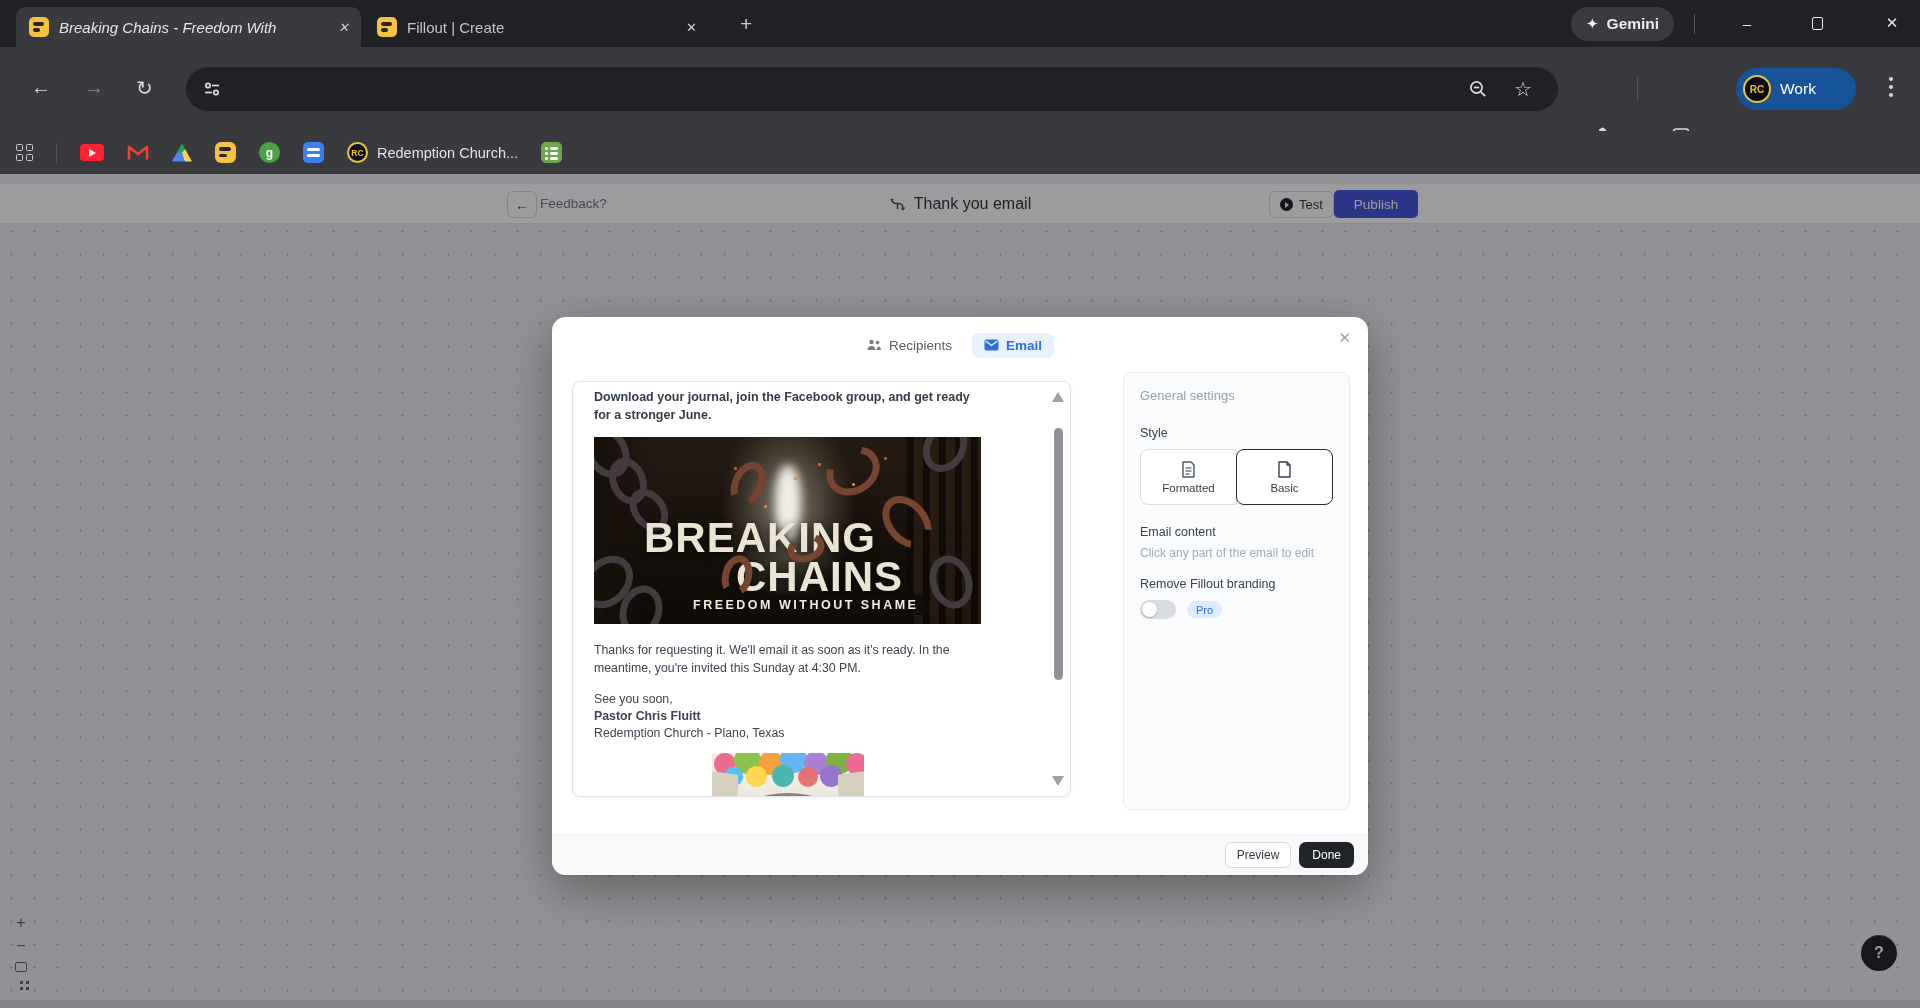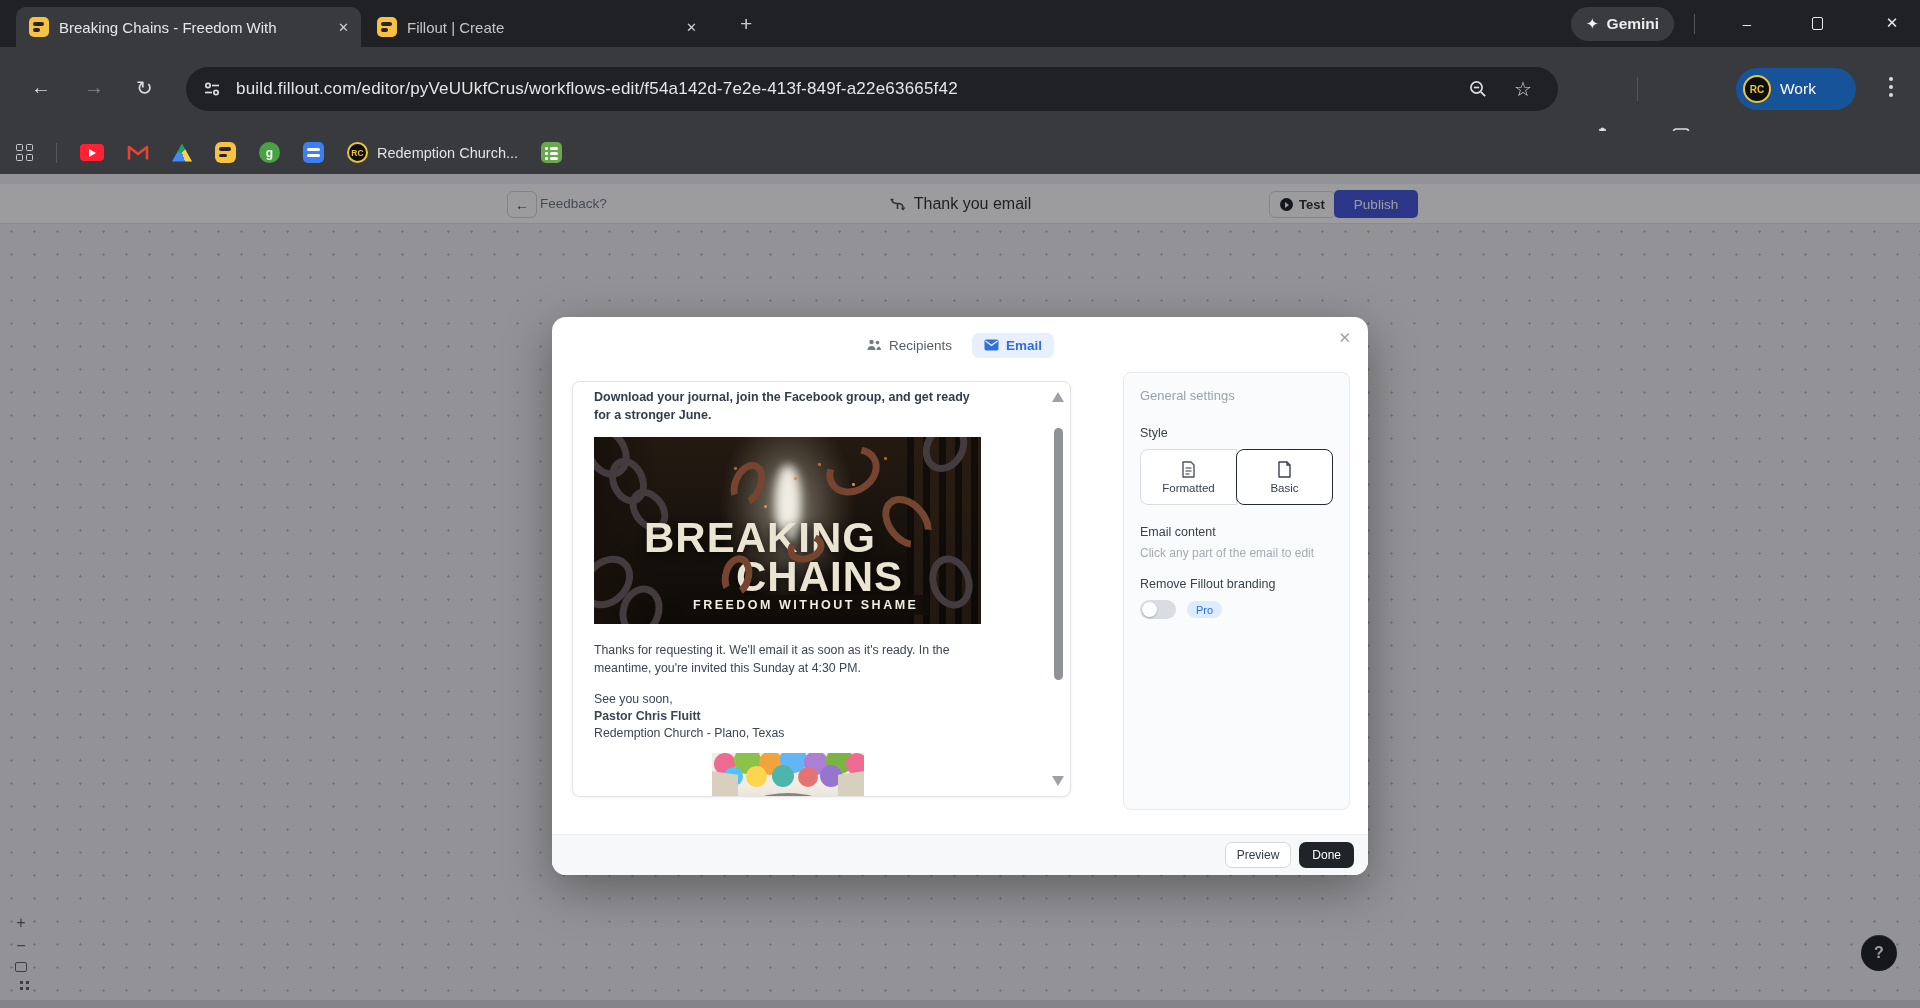--- a/index.html
+++ b/index.html
@@ -4,21 +4,21 @@
 <style>
   *{margin:0;padding:0;box-sizing:border-box;}
   html,body{width:1920px;height:1008px;overflow:hidden;background:#202124;
     font-family:"Liberation Sans",sans-serif;-webkit-font-smoothing:antialiased;}
   .abs{position:absolute;}
   #stage{position:relative;width:1920px;height:1008px;background:#202124;overflow:hidden;}
 
   
   #tabstrip{position:absolute;left:0;top:0;width:1920px;height:47px;background:#202124;}
   .tab{position:absolute;top:7px;height:40px;width:345px;display:flex;align-items:center;}
-  .tab.active{background:#383a3e;border-radius:10px 10px 0 0;}
+  .tab.active{background:#383a3e;border-radius:10px 10px 0 0;font-style:italic;}
   .favicon{width:20px;height:20px;border-radius:5px;background:#f6c244;position:relative;flex:0 0 20px;margin-left:13px;}
   .favicon::before{content:"";position:absolute;left:4px;top:5px;width:11px;height:3.6px;border-radius:2px;background:#2a2320;}
   .favicon::after{content:"";position:absolute;left:4px;top:11px;width:7px;height:3.6px;border-radius:2px;background:#2a2320;}
   .tab-title{margin-left:10px;font-size:15px;color:#e6e7e9;white-space:nowrap;overflow:hidden;flex:1;}
   .tab:not(.active) .tab-title{color:#c3c6c9;}
   .tab-close{flex:0 0 auto;margin:0 12px 0 6px;font-size:13px;color:#cfd1d4;cursor:default;}
   #newtab{position:absolute;left:740px;top:14px;font-size:21px;line-height:20px;color:#c8cacd;}
   #gemini-pill{position:absolute;left:1571px;top:7px;height:34px;padding:0 15px;border-radius:17px;
     background:#3a3b3f;display:flex;align-items:center;gap:8px;}
   #gemini-pill .spark{color:#f1f2f4;font-size:15px;}
@@ -75,21 +75,21 @@
   
   #page{position:absolute;left:0;top:174px;width:1920px;height:834px;background:#f1f1f3;
     background-image:radial-gradient(circle,rgba(110,110,118,.35) 1.1px,transparent 1.3px);background-size:23px 23px;}
   #pageheader{position:absolute;left:0;top:10px;width:1920px;height:40px;background:#fff;border-bottom:1px solid #e3e4e6;}
   #hdr-back{position:absolute;left:507px;top:7px;width:30px;height:27px;border:1px solid #d2d5d9;border-radius:6px;background:#fff;
     display:flex;align-items:center;justify-content:center;color:#3c4043;font-size:14px;}
   #hdr-feedback{position:absolute;left:540px;top:12px;font-size:13.5px;color:#6f7680;}
   #hdr-center{position:absolute;left:0;right:0;top:0;height:40px;display:flex;align-items:center;justify-content:center;gap:8px;}
   #hdr-title{font-size:16px;color:#303338;}
   #btn-test{position:absolute;left:1269px;top:7px;height:27px;padding:0 10px;border:1px solid #d6d9dc;border-radius:6px;background:#fff;
-    display:flex;align-items:center;gap:6px;font-size:13px;font-weight:bold;color:#2e3338;}
+    display:flex;align-items:center;gap:6px;font-size:13px;font-weight:normal;color:#2e3338;}
   .play-circ{width:13px;height:13px;border-radius:50%;background:#1f2125;position:relative;}
   .play-circ::before{content:"";position:absolute;left:5px;top:3.5px;border-left:4.5px solid #fff;border-top:3px solid transparent;border-bottom:3px solid transparent;}
   #btn-publish{position:absolute;left:1334px;top:6px;width:84px;height:28px;border-radius:5px;background:#4356dd;
     display:flex;align-items:center;justify-content:center;color:#fff;font-size:13.5px;}
   #bottom-strip{position:absolute;left:0;bottom:0;width:1920px;height:8px;background:#d7d8da;}
   #zoomctrls{position:absolute;left:10px;top:742px;width:22px;display:flex;flex-direction:column;align-items:center;gap:9px;color:#5f6368;}
   #zoomctrls .zc{font-size:16px;line-height:14px;}
   #fit-ic{width:12px;height:10px;border:1.6px solid #5f6368;border-radius:2px;}
   #grid-ic{width:3px;height:3px;background:#5f6368;box-shadow:6px 0 0 #5f6368,0 6px 0 #5f6368,6px 6px 0 #5f6368;margin-bottom:6px;}
   #help-btn{position:absolute;left:1861px;top:761px;width:36px;height:36px;border-radius:50%;background:#212225;
@@ -210,21 +210,20 @@
     <div class="navic" style="left:31px;">←</div>
     <div class="navic" style="left:84px;color:#85878b;">→</div>
     <div class="navic" style="left:136px;">↻</div>
     <div id="omnibox">
       <svg style="margin-left:16px;" width="20" height="20" viewBox="0 0 20 20">
         <circle cx="6" cy="6.5" r="2.2" fill="none" stroke="#dadce0" stroke-width="1.7"></circle>
         <line x1="10" y1="6.5" x2="17" y2="6.5" stroke="#dadce0" stroke-width="1.7"></line>
         <circle cx="14" cy="13.5" r="2.2" fill="none" stroke="#dadce0" stroke-width="1.7"></circle>
         <line x1="3" y1="13.5" x2="10" y2="13.5" stroke="#dadce0" stroke-width="1.7"></line>
       </svg>
-      <div id="url-text">build.fillout.com/editor/pyVeUUkfCrus/workflows-edit/f54a142d-7e2e-413f-849f-a22e63665f42</div>
       <svg class="obx-ic" style="left:1281px;" width="22" height="22" viewBox="0 0 22 22">
         <circle cx="9.5" cy="9.5" r="5.6" fill="none" stroke="#dadce0" stroke-width="1.7"></circle>
         <line x1="6.8" y1="9.5" x2="12.2" y2="9.5" stroke="#dadce0" stroke-width="1.7"></line>
         <line x1="13.8" y1="13.8" x2="18.2" y2="18.2" stroke="#dadce0" stroke-width="1.9"></line>
       </svg>
       <div class="obx-ic" style="left:1328px;font-size:20px;color:#dadce0;">☆</div>
     </div>
     <svg class="abs" style="left:1592px;top:79px;" width="21" height="21" viewBox="0 0 21 21">
       <path d="M8 3.5h5v3h3v5h3v5h-5v-3h-5v3H3v-5h3v-5h2z" fill="none" stroke="#dadce0" stroke-width="1.7" stroke-linejoin="round"></path>
       <circle cx="10.5" cy="3.5" r="1.9" fill="#dadce0"></circle>

